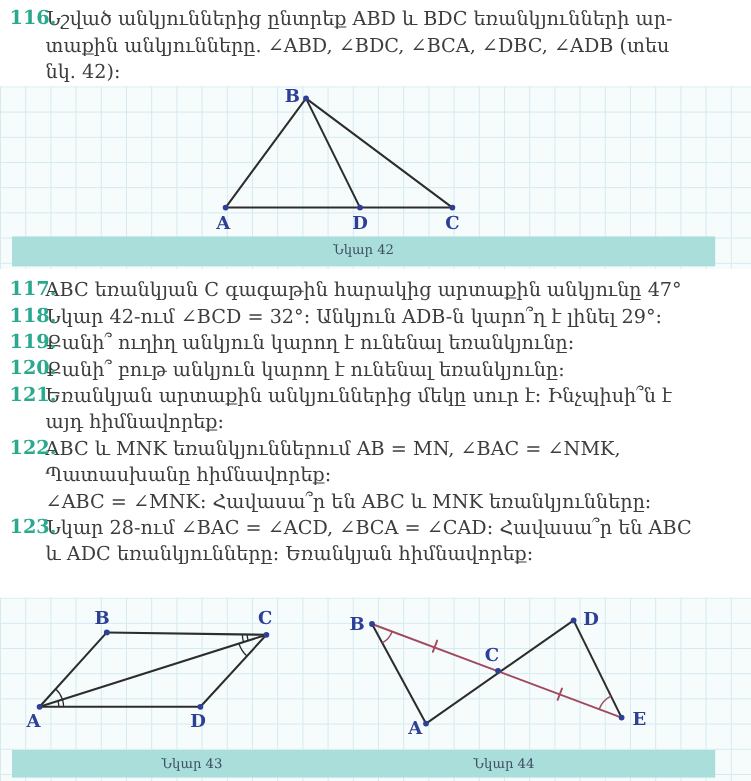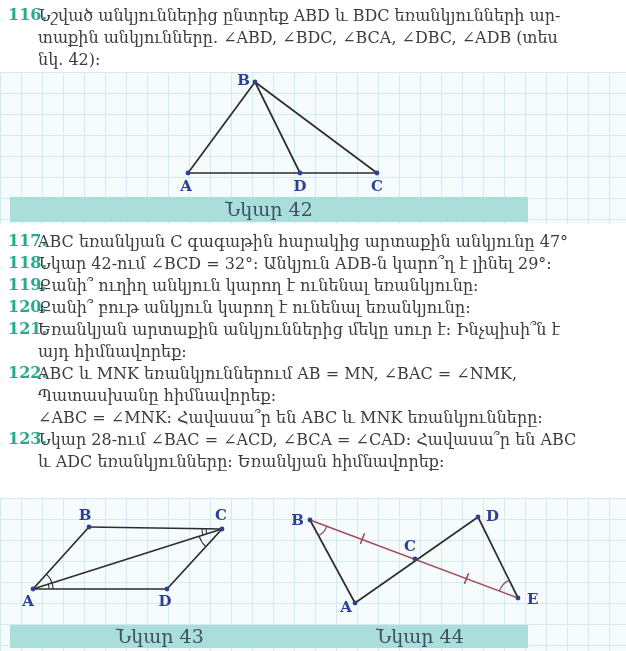--- a/index.html
+++ b/index.html
@@ -28,23 +28,23 @@
     background-image:
       linear-gradient(#d5eaf0 1px, transparent 1px),
       linear-gradient(90deg,#d5eaf0 1px, transparent 1px);
     background-size:21px 21px;
   }
   #fig42area{top:72px;height:152px;}
   #bottomfigs{top:498px;height:153px;}
   .figure-area svg{position:absolute;left:0;top:0;}
   
   .caption-bar{
-    position:absolute;left:10px;width:518px;
+    position:absolute;left:10px;width:586px;
     background:#a9dedb;
-    font-size:19px;color:#3e4f63;
+    font-size:11px;color:#3e4f63;
     line-height:24px;text-align:center;
   }
   #cap42bar{top:125px;height:25px;}
   #capbottombar{top:127px;height:23px;}
   .cap-span{position:absolute;top:0;height:100%;line-height:23px;}
   #cap43{left:60px;width:180px;text-align:center;}
   #cap44{left:320px;width:180px;text-align:center;}
   
   .geo-line{stroke:#2d2d2d;stroke-width:1.7;stroke-linecap:round;}
   .geo-line-red{stroke:#a34b5e;stroke-width:1.6;stroke-linecap:round;}

